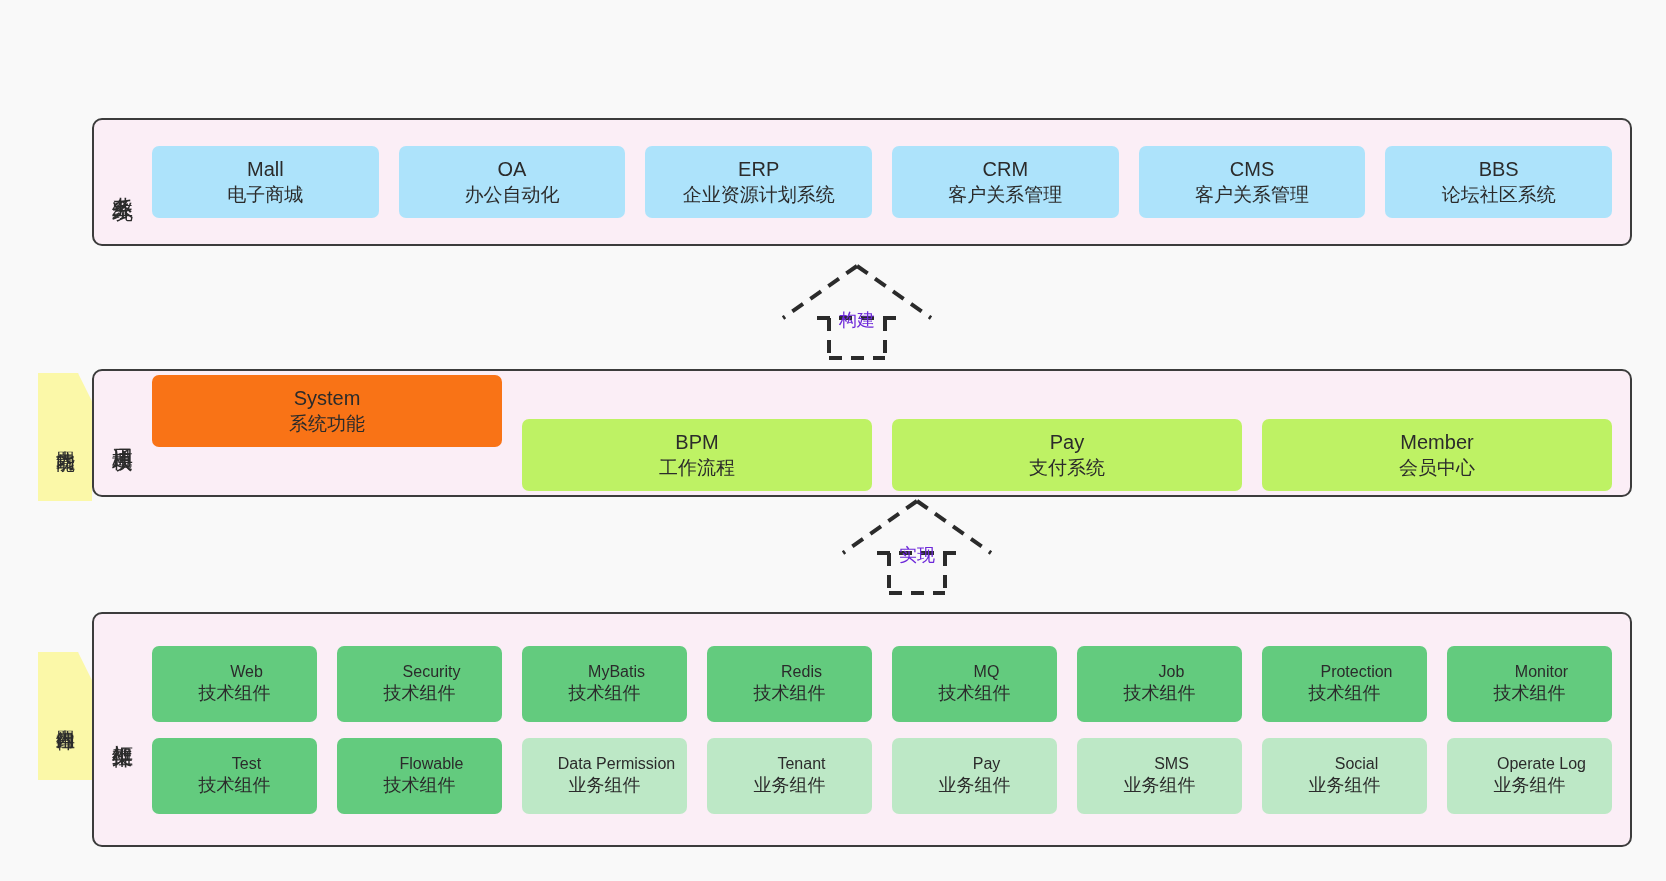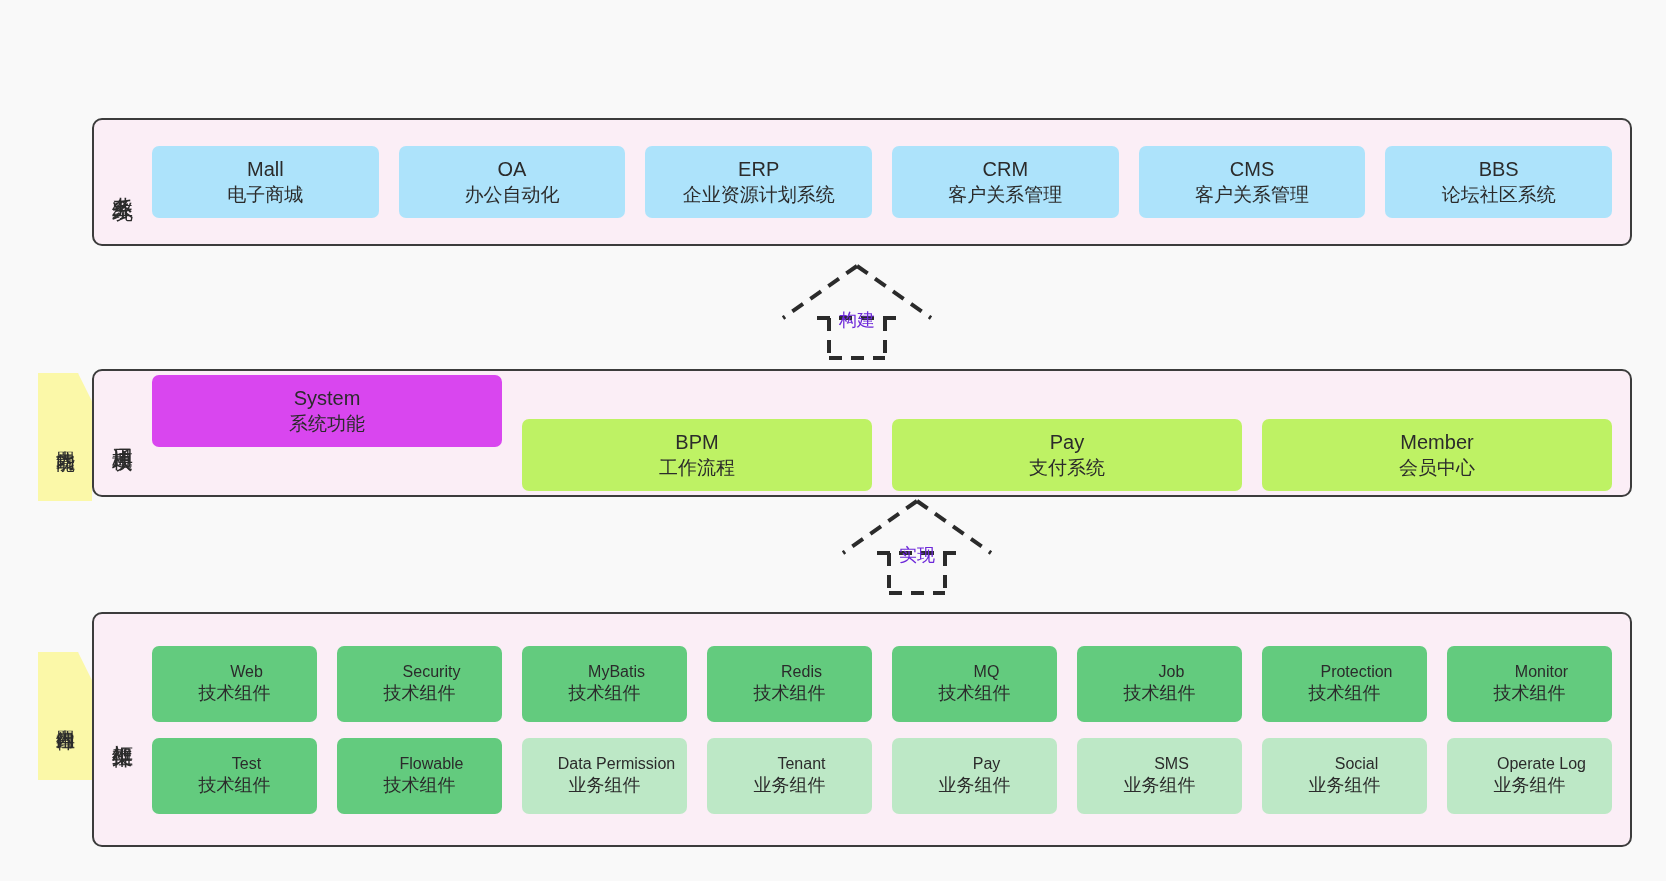--- a/index.html
+++ b/index.html
@@ -63,21 +63,21 @@
     line-height: 1.28;
     padding: 6px 4px;
   }
   .card .en { font-size: 20px; }
   .card .cn { font-size: 19px; }
   .card.small .en { font-size: 16px; margin-left: 24px; }
   .card.small .cn { font-size: 18px; }
 
   
   .c-blue      { background: #ade3fb; }
-  .c-red       { background: #d946ef; }
+  .c-red       { background: #f97316; }
   .c-pink      { background: #bef264; margin-top: 44px; }
   .c-green     { background: #63cb7e; }
   .c-greenlite { background: #bde8c6; }
 
   
   #layer-business  { left: 92px; top: 118px; width: 1540px; height: 128px; }
   #layer-business .card { height: 72px; }
 
   #layer-module    { left: 92px; top: 369px; width: 1540px; height: 128px; }
   #layer-module .card { height: 72px; }

